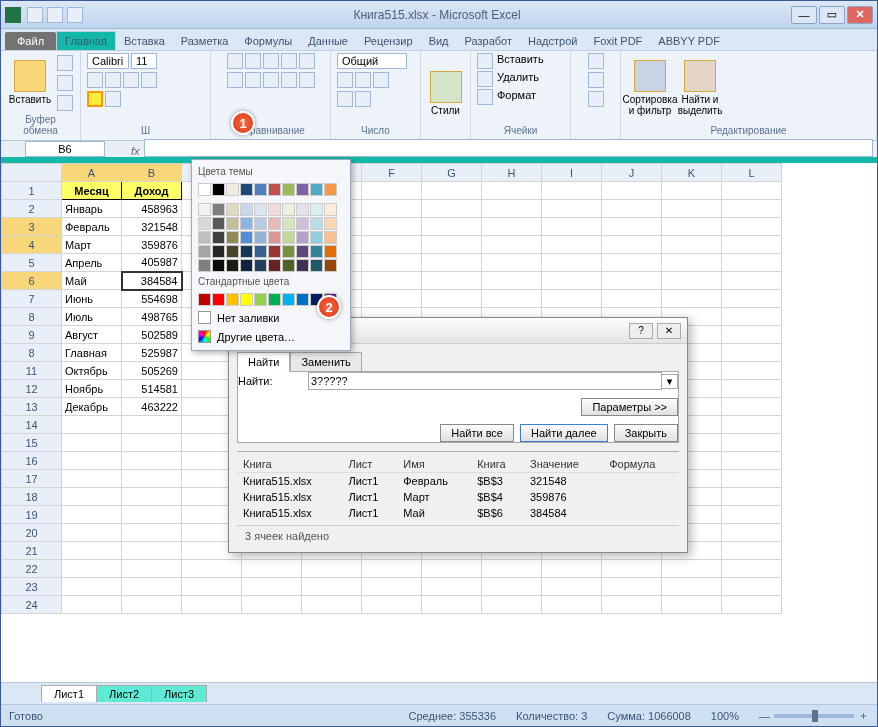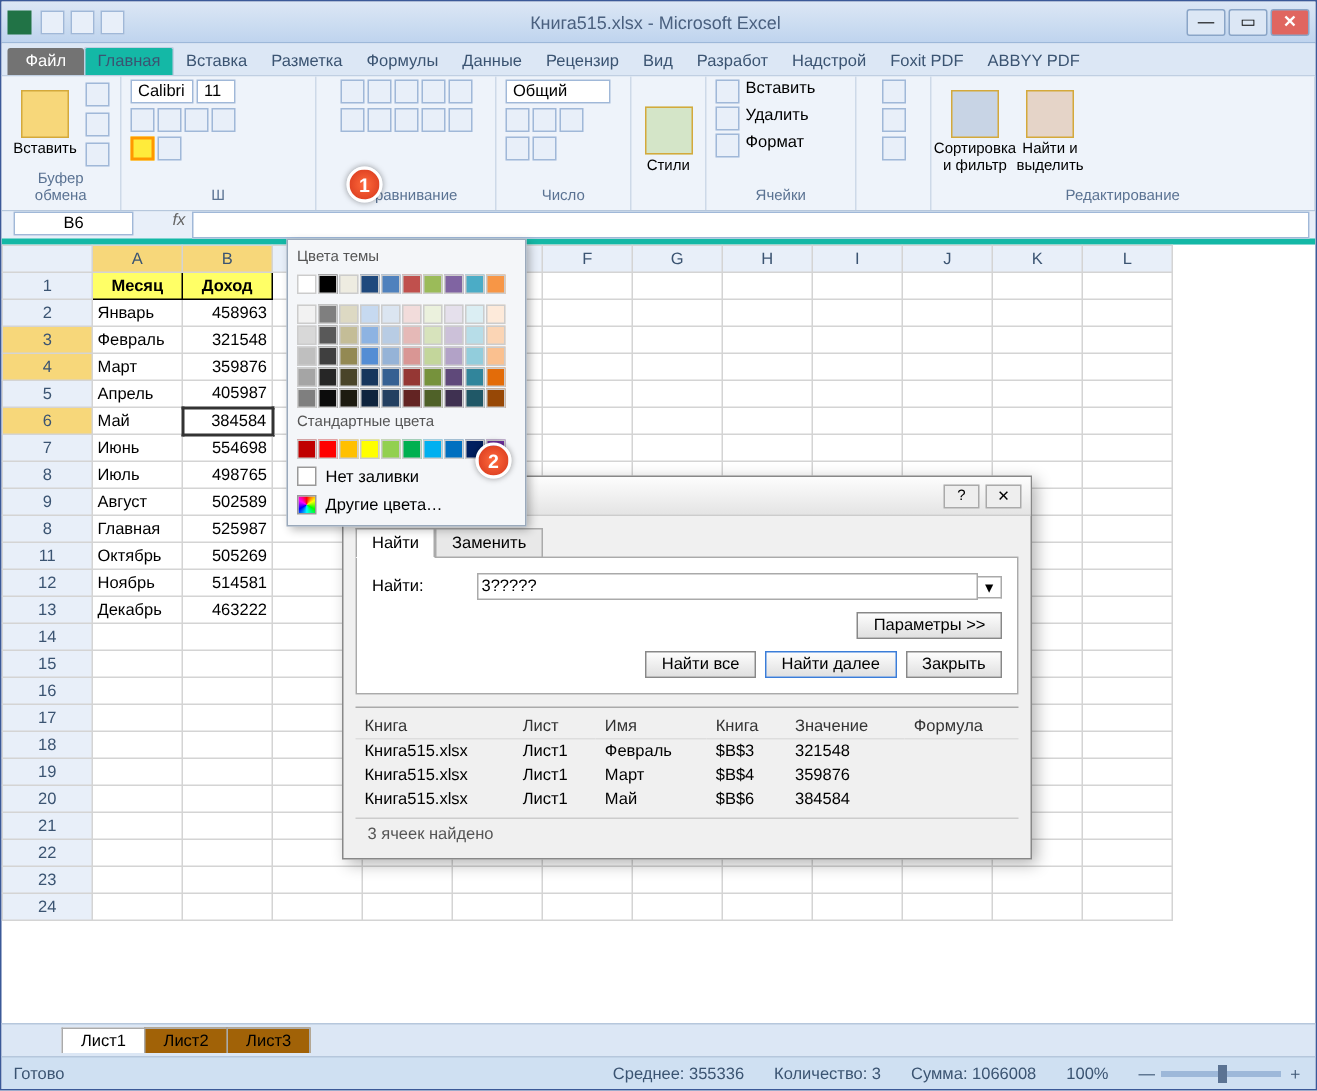--- a/index.html
+++ b/index.html
@@ -20,21 +20,21 @@
 .group{border-right:1px solid #cdd9e8;padding:2px 6px;display:flex;flex-direction:column;justify-content:space-between;}
 .group-label{text-align:center;color:#5b7393;font-size:10px;padding:2px 0;}
 .group-body{flex:1;display:flex;align-items:center;gap:4px;}
 .big-btn{display:flex;flex-direction:column;align-items:center;width:46px;padding:2px;cursor:pointer;}
 .big-btn .ico{width:32px;height:32px;background:#f7d77a;border:1px solid #d4a93b;}
 .big-btn span{font-size:10px;text-align:center;line-height:11px;margin-top:2px;}
 .small-ico{width:16px;height:16px;background:#e8eff9;border:1px solid #a0b8d8;}
 .font-row{display:flex;gap:2px;align-items:center;}
 .font-sel{border:1px solid #a0b8d8;background:#fff;padding:1px 4px;font-size:11px;}
 .marker{position:absolute;width:24px;height:24px;border-radius:50%;background:radial-gradient(#ff6a3c,#d4341a);border:2px solid #fff;color:#fff;font-weight:bold;display:flex;align-items:center;justify-content:center;font-size:13px;box-shadow:0 0 4px rgba(0,0,0,.4);z-index:50;}
-.namebox-row{height:22px;background:#e8eff9;display:flex;align-items:flex-start;border-bottom:4px solid #14b8a6;}
+.namebox-row{height:22px;background:#e8eff9;display:flex;align-items:flex-end;border-bottom:6px solid #14b8a6;padding-left:16px;}
 .namebox{width:80px;border:1px solid #a0b8d8;background:#fff;text-align:center;margin-left:8px;padding:1px;}
 .fx-label{margin-left:26px;color:#666;font-style:italic;}
 .formula-bar{flex:1;border:1px solid #a0b8d8;background:#fff;height:18px;margin:0 4px;}
 .grid-area{position:relative;height:490px;overflow:hidden;}
 table.grid{border-collapse:collapse;position:absolute;left:0;top:0;}
 table.grid th,table.grid td{border:1px solid #d4d4d4;height:18px;font-size:11px;}
 table.grid th{background:#e8eff9;color:#3b5472;font-weight:normal;text-align:center;}
 .col-hdr th{min-width:60px;}
 .corner{width:30px!important;background:#e8eff9;}
 .row-hdr{width:30px;background:#e8eff9;text-align:center;}
@@ -51,36 +51,36 @@
 .sw{width:13px;height:13px;border:1px solid #ccc;}
 .cp-item{display:flex;align-items:center;gap:6px;padding:3px 2px;cursor:pointer;}
 .cp-item .sw{border:1px solid #999;}
 
 .dialog{position:absolute;left:227px;top:316px;width:460px;background:#f0f0f0;border:1px solid #888;box-shadow:3px 3px 10px rgba(0,0,0,.3);z-index:30;}
 .dlg-title{height:26px;background:linear-gradient(#fdfdfd,#e4e4e4);display:flex;justify-content:flex-end;align-items:center;padding:0 6px;border-bottom:1px solid #ccc;}
 .dlg-title div{width:24px;height:16px;border:1px solid #aaa;background:#eee;display:flex;align-items:center;justify-content:center;margin-left:4px;font-size:10px;}
 .dlg-tabs{display:flex;margin:8px 8px 0;}
 .dlg-tab{padding:3px 10px;border:1px solid #aaa;background:#e8e8e8;cursor:pointer;}
 .dlg-tab.active{background:#fff;border-bottom:1px solid #fff;}
-.dlg-body{border:1px solid #aaa;margin:0 8px 8px;background:#fff;padding:10px;margin-top:-1px;}
+.dlg-body{border:1px solid #aaa;margin:0 8px 8px;background:#fff;padding:0;margin-top:-1px;}
 .dlg-row{display:flex;align-items:center;margin-bottom:8px;}
 .dlg-row label{width:70px;}
 .dlg-row input{flex:1;border:1px solid #aaa;padding:2px;}
 .dlg-row .dd{width:16px;border:1px solid #aaa;border-left:none;text-align:center;}
 .dlg-buttons{display:flex;justify-content:flex-end;gap:6px;margin-top:8px;}
 .dlg-btn{padding:2px 10px;border:1px solid #888;background:linear-gradient(#fdfdfd,#e0e0e0);cursor:pointer;}
 .dlg-results{border-top:1px solid #aaa;margin:0 8px;padding:4px 0;}
 .res-table{width:100%;border-collapse:collapse;}
 .res-table th,.res-table td{text-align:left;padding:2px 6px;font-size:11px;}
 .res-table th{color:#333;font-weight:normal;border-bottom:1px solid #ddd;}
 .dlg-status{padding:4px 8px;color:#555;border-top:1px solid #ccc;margin:0 8px 6px;}
 
 .sheet-tabs{position:absolute;left:0;bottom:22px;height:22px;width:100%;background:#dce7f5;display:flex;align-items:center;border-top:1px solid #b6c7dc;padding-left:40px;}
 .sheet-tab{padding:2px 12px;background:#fff;border:1px solid #aaa;border-bottom:none;margin-right:-1px;font-size:11px;cursor:pointer;}
-.sheet-tab:not(.active){background:#a16207;}
+.sheet-tab:not(.active){background:#5eead4;}
 .statusbar{position:absolute;left:0;bottom:0;height:22px;width:100%;background:#cfe0f2;display:flex;align-items:center;padding:0 8px;gap:20px;color:#3b5472;border-top:1px solid #b6c7dc;}
 .statusbar .sp{flex:1;}
 .zoom{display:flex;align-items:center;gap:4px;}
 .zoom-track{width:80px;height:4px;background:#9db8d9;position:relative;}
 .zoom-thumb{position:absolute;left:38px;top:-4px;width:6px;height:12px;background:#5b7393;}
 </style>
 </head>
 <body>
 
 <div class="titlebar">

